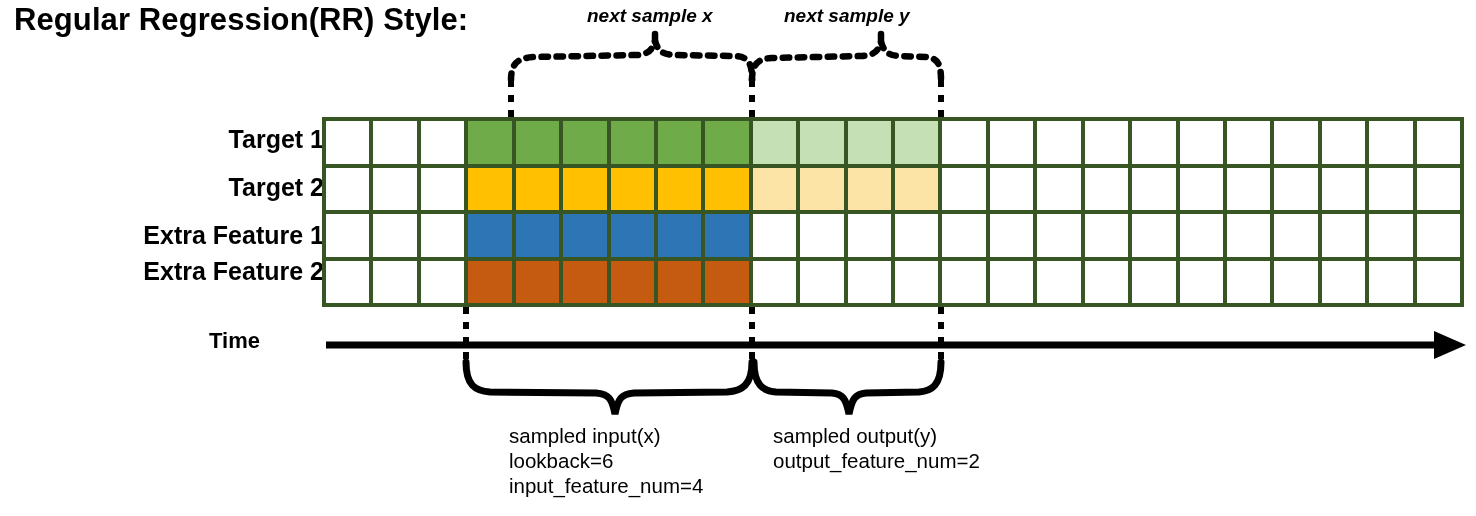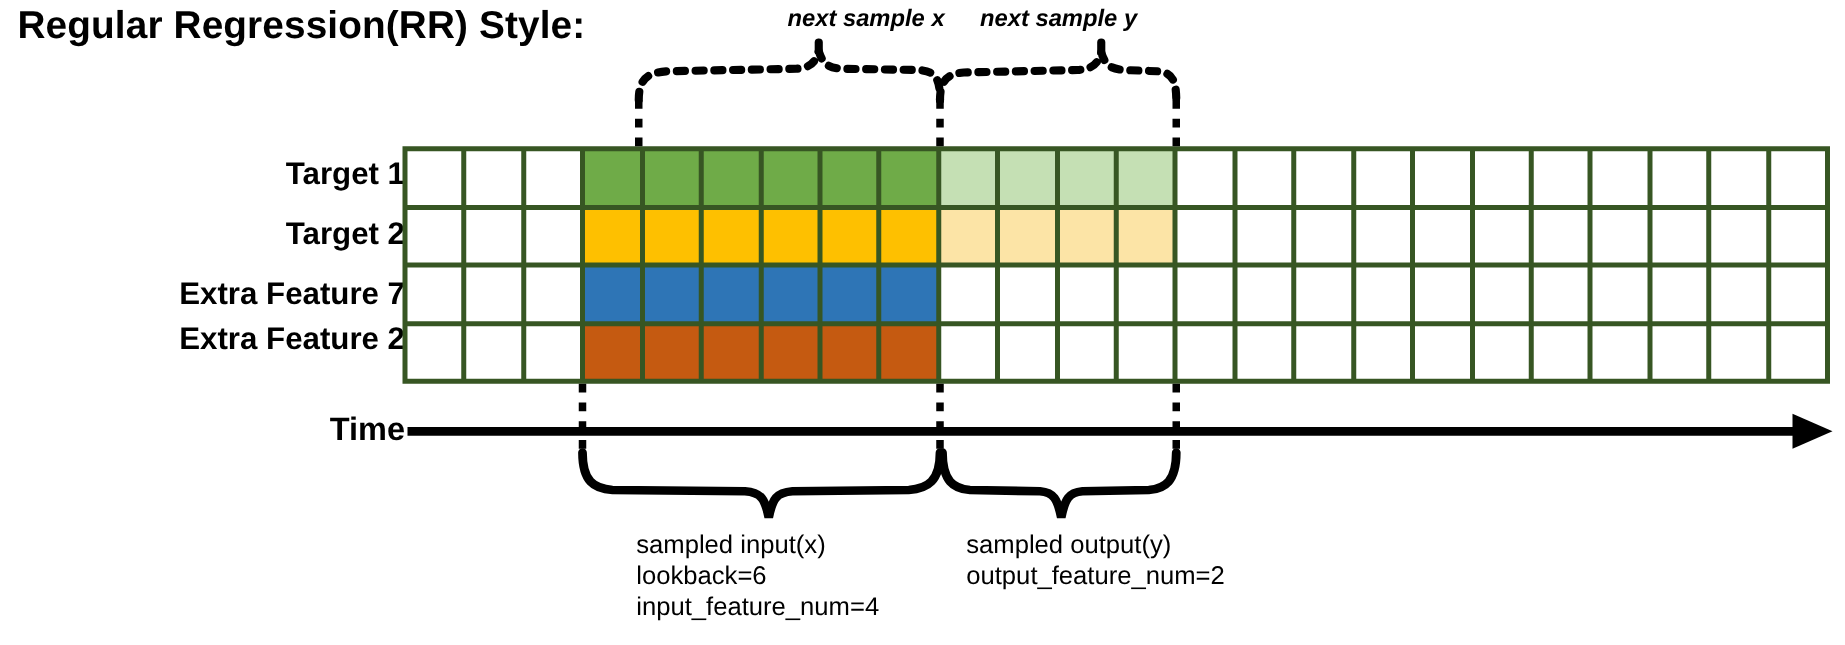--- a/index.html
+++ b/index.html
@@ -6,48 +6,48 @@
   body{width:1476px;height:516px;position:relative;overflow:hidden;
        font-family:"Liberation Sans","DejaVu Sans",sans-serif;color:#000;}
   .layer{position:absolute;left:0;top:0;width:1476px;height:516px;}
   svg.layer{pointer-events:none;}
 
   #page-title{position:absolute;left:14px;top:2px;font-size:31px;font-weight:bold;
               letter-spacing:.1px;white-space:nowrap;}
 
   .brace-label{position:absolute;font-size:19px;font-style:italic;font-weight:600;
                white-space:nowrap;}
-  #label-next-x{left:587px;top:5px;margin-left:43px;}
+  #label-next-x{left:587px;top:5px;}
   #label-next-y{left:784px;top:5px;}
 
   .row-label{position:absolute;font-size:25px;font-weight:bold;
              white-space:nowrap;right:1152px;}
 
-  #time-label{position:absolute;right:1152px;top:328px;font-size:26px;font-weight:bold;}
+  #time-label{position:absolute;right:1216px;top:328px;font-size:22px;font-weight:bold;}
 
   #grid{position:absolute;left:322px;top:117px;width:1142px;height:190px;
         background:#375623;display:grid;grid-template-columns:repeat(24,1fr);
         grid-template-rows:repeat(4,1fr);gap:4px;padding:4px;box-sizing:border-box;}
   #grid .cell{background:#ffffff;}
 
   .bottom-note{position:absolute;font-size:20.5px;line-height:25px;white-space:nowrap;}
   #note-input{left:509px;top:423px;}
   #note-output{left:773px;top:423px;}
 </style>
 </head>
 <body>
 
 <div id="page-title">Regular Regression(RR) Style:</div>
 
 <div class="brace-label" id="label-next-x">next sample x</div>
 <div class="brace-label" id="label-next-y">next sample y</div>
 
 <div class="row-label" style="top:125px">Target 1</div>
 <div class="row-label" style="top:173px">Target 2</div>
-<div class="row-label" style="top:221px">Extra Feature 7</div>
+<div class="row-label" style="top:221px">Extra Feature 1</div>
 <div class="row-label" style="top:257px">Extra Feature 2</div>
 
 <div id="time-label">Time</div>
 
 <div id="grid" style="background: rgb(55, 86, 35);">
     <div class="cell" style="background: rgb(255, 255, 255);"></div>
     <div class="cell" style="background: rgb(255, 255, 255);"></div>
     <div class="cell" style="background: rgb(255, 255, 255);"></div>
     <div class="cell" style="background: rgb(111, 171, 72);"></div>
     <div class="cell" style="background: rgb(111, 171, 72);"></div>

